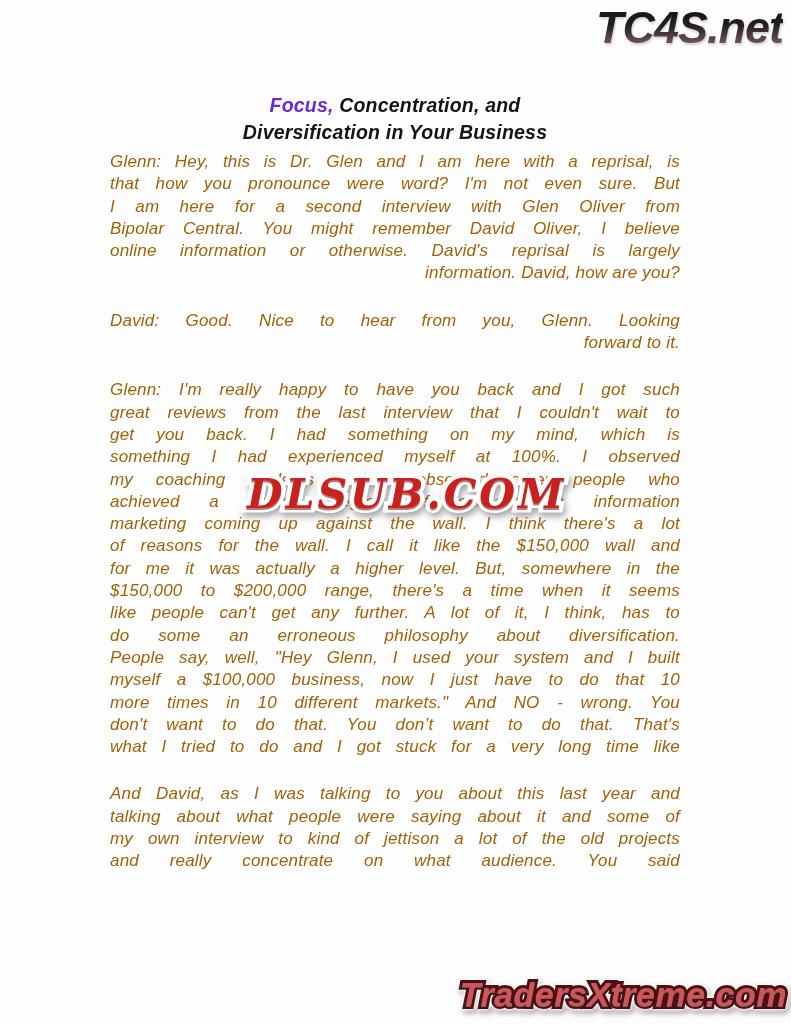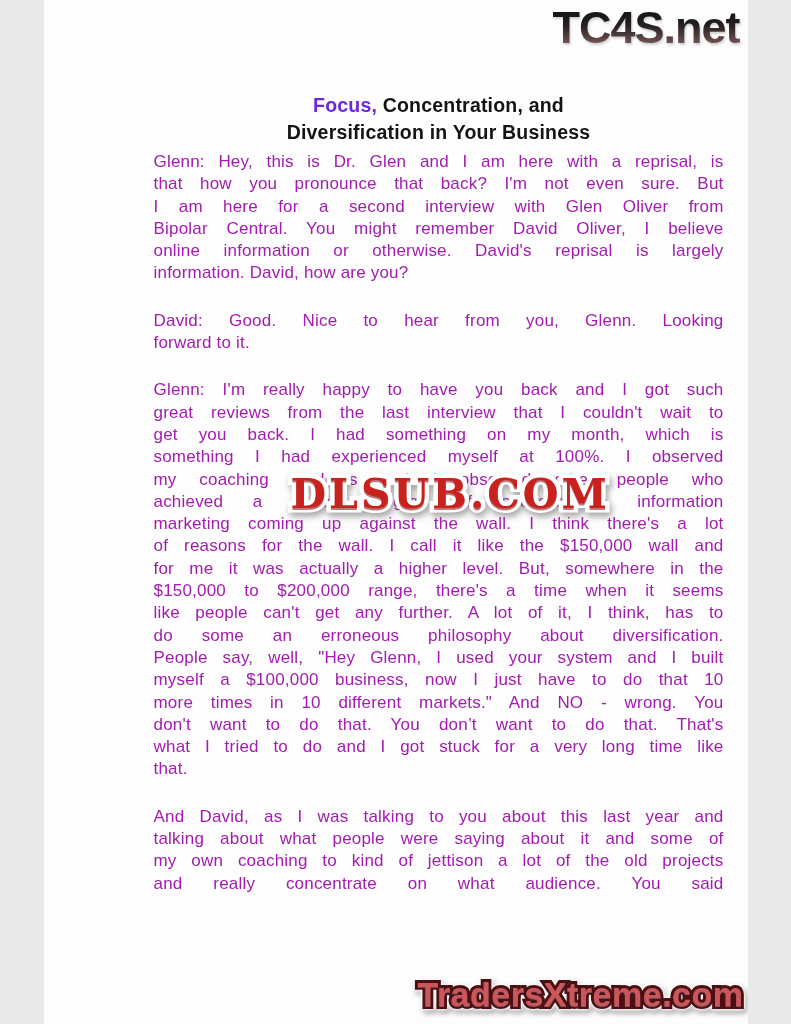--- a/index.html
+++ b/index.html
@@ -1,43 +1,43 @@
 <!DOCTYPE html>
 <html><head>
 <meta charset="utf-8">
 <style>
   html,body{margin:0;padding:0;}
   body{background:#e9e9e9;font-family:"Liberation Sans",sans-serif;}
   .page{
-    position:relative;width:704px;height:1024px;margin:0 auto;
-    background:#fdfdfd;overflow:hidden;
+    position:relative;width:791px;height:1024px;margin:0 auto;
+    background:#fdfdfd;overflow:hidden;font-style:italic;
   }
   
   .header-logo{
     position:absolute;top:2px;right:8px;
     font-weight:bold;font-size:45px;line-height:1.15;letter-spacing:-1px;
     background:linear-gradient(180deg,#0f0f0f 5%,#262020 45%,#6e5151 78%,#a98080 100%);
     -webkit-background-clip:text;background-clip:text;color:transparent;
     filter:drop-shadow(1px 2px 1px rgba(0,0,0,0.18));
   }
   
   .title{
     position:absolute;top:92px;left:110px;width:570px;
     text-align:center;font-weight:bold;font-size:19.5px;line-height:27px;
     color:#141414;letter-spacing:0.2px;
   }
   .title .hi{color:#6d28d9;}
   
   .doc{
     position:absolute;top:151px;left:110px;width:570px;
-    font-size:17px;line-height:22.3px;letter-spacing:0.2px;color:#a21caf;
+    font-size:17px;line-height:22.3px;letter-spacing:0.2px;color:#a16207;
   }
   .para{margin:0 0 25px 0;}
   .jl{text-align:justify;text-align-last:justify;}
-  .ll{text-align:left;}
+  .ll{text-align:right;}
   
   .wm{
     position:absolute;left:247px;top:471px;
     font-family:"DejaVu Serif",serif;font-weight:bold;
     font-size:41px;line-height:1.15;letter-spacing:3px;white-space:nowrap;
   }
   .wm .stroke{
     position:absolute;left:0;top:0;color:#ffffff;
     -webkit-text-stroke:9px #ffffff;
     filter:drop-shadow(2px 4px 3px rgba(95,95,95,0.55));
@@ -73,57 +73,56 @@
 
   <div class="title">
     <div><span class="hi">Focus,</span><span> Concentration, and</span></div>
     <div>Diversification in Your Business</div>
   </div>
 
   <div class="doc">
 
     <div class="para">
       <div class="jl">Glenn:  Hey, this is Dr. Glen and I am here with a reprisal, is</div>
-      <div class="jl">that how you pronounce that back?  I'm not even sure.  But</div>
+      <div class="jl">that how you pronounce were word?  I'm not even sure.  But</div>
       <div class="jl">I am here for a second interview with Glen Oliver from</div>
       <div class="jl">Bipolar Central.  You might remember David Oliver, I believe</div>
       <div class="jl">online information or otherwise.  David's reprisal is largely</div>
       <div class="ll">information.  David, how are you?</div>
     </div>
 
     <div class="para">
       <div class="jl">David:  Good.  Nice to hear from you, Glenn.  Looking</div>
       <div class="ll">forward to it.</div>
     </div>
 
     <div class="para">
       <div class="jl">Glenn:  I'm really happy to have you back and I got such</div>
       <div class="jl">great reviews from the last interview that I couldn't wait to</div>
-      <div class="jl">get you back.  I had something on my month, which is</div>
+      <div class="jl">get you back.  I had something on my mind, which is</div>
       <div class="jl">something I had experienced myself at 100%.  I observed</div>
       <div class="jl">my coaching students and I observed other people who</div>
       <div class="jl">achieved a certain degree of success in information</div>
       <div class="jl">marketing coming up against the wall.  I think there's a lot</div>
       <div class="jl">of reasons for the wall.  I call it like the $150,000 wall and</div>
       <div class="jl">for me it was actually a higher level.  But, somewhere in the</div>
       <div class="jl">$150,000 to $200,000 range, there's a time when it seems</div>
       <div class="jl">like people can't get any further.  A lot of it, I think, has to</div>
       <div class="jl">do some an erroneous philosophy about diversification.</div>
       <div class="jl">People say, well, "Hey Glenn, I used your system and I built</div>
       <div class="jl">myself a $100,000 business, now I just have to do that 10</div>
       <div class="jl">more times in 10 different markets." And NO - wrong.  You</div>
       <div class="jl">don't want to do that.  You don’t want to do that.  That's</div>
       <div class="jl">what I tried to do and I got stuck for a very long time like</div>
-      <div class="ll">that.</div>
     </div>
 
     <div class="para">
       <div class="jl">And David, as I was talking to you about this last year and</div>
       <div class="jl">talking about what people were saying about it and some of</div>
-      <div class="jl">my own coaching to kind of jettison a lot of the old projects</div>
+      <div class="jl">my own interview to kind of jettison a lot of the old projects</div>
       <div class="jl">and really concentrate on what audience.  You said</div>
     </div>
 
   </div>
 
   <div class="wm">
     <span class="stroke">DLSUB.COM</span>
     <span class="fill">DLSUB.COM</span>
   </div>
 

